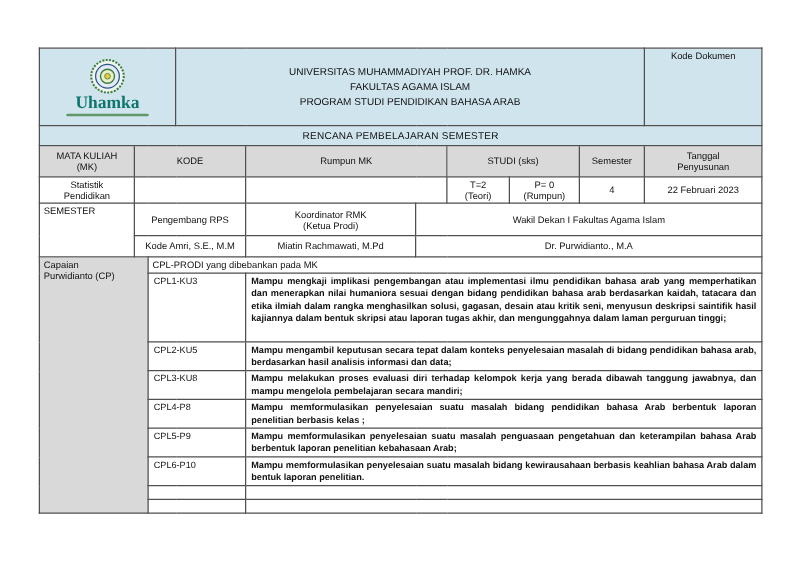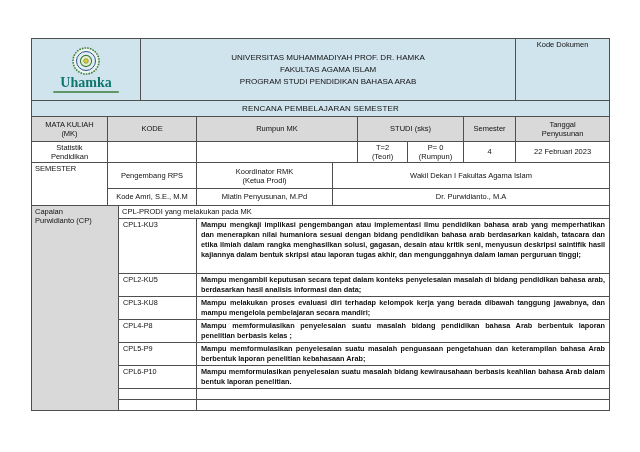--- a/index.html
+++ b/index.html
@@ -128,30 +128,30 @@
     <td colspan="3" class="ctr b">Pengembang RPS</td>
     <td class="ctr b small-cell">
       <span class="line">Koordinator RMK</span>
       <span class="line">(Ketua Prodi)</span>
     </td>
     <td colspan="5" class="ctr b">Wakil Dekan I Fakultas Agama Islam</td>
   </tr>
 
   <tr style="height:17px">
     <td colspan="3" class="ctr b">Kode Amri, S.E., M.M</td>
-    <td class="ctr b">Miatin Penyusunan, M.Pd</td>
+    <td class="ctr b">Miatin Rachmawati, M.Pd</td>
     <td colspan="5" class="ctr b">Dr. Purwidianto., M.A</td>
   </tr>
 
   <tr style="height:13px">
     <td colspan="2" rowspan="9" class="gray b top small-cell">
       <span class="line">Capaian</span>
       <span class="line">Purwidianto (CP)</span>
     </td>
-    <td colspan="8" class="b">CPL-PRODI  yang melakukan pada MK</td>
+    <td colspan="8" class="b">CPL-PRODI  yang dibebankan pada MK</td>
   </tr>
 
   <tr style="height:55px">
     <td colspan="2" class="top cpl-code">CPL1-KU3</td>
     <td colspan="6" class="top just cpl-text">Mampu mengkaji implikasi pengembangan atau implementasi ilmu pendidikan bahasa arab yang memperhatikan dan menerapkan nilai humaniora sesuai dengan bidang pendidikan bahasa arab berdasarkan kaidah, tatacara dan etika ilmiah dalam rangka menghasilkan solusi, gagasan, desain atau kritik seni, menyusun deskripsi saintifik hasil kajiannya dalam bentuk skripsi atau laporan tugas akhir, dan mengunggahnya dalam laman perguruan tinggi;</td>
   </tr>
   <tr style="height:21px">
     <td colspan="2" class="top cpl-code">CPL2-KU5</td>
     <td colspan="6" class="top just cpl-text">Mampu mengambil keputusan secara tepat dalam konteks penyelesaian masalah di bidang pendidikan bahasa arab, berdasarkan hasil analisis informasi dan data;</td>
   </tr>

